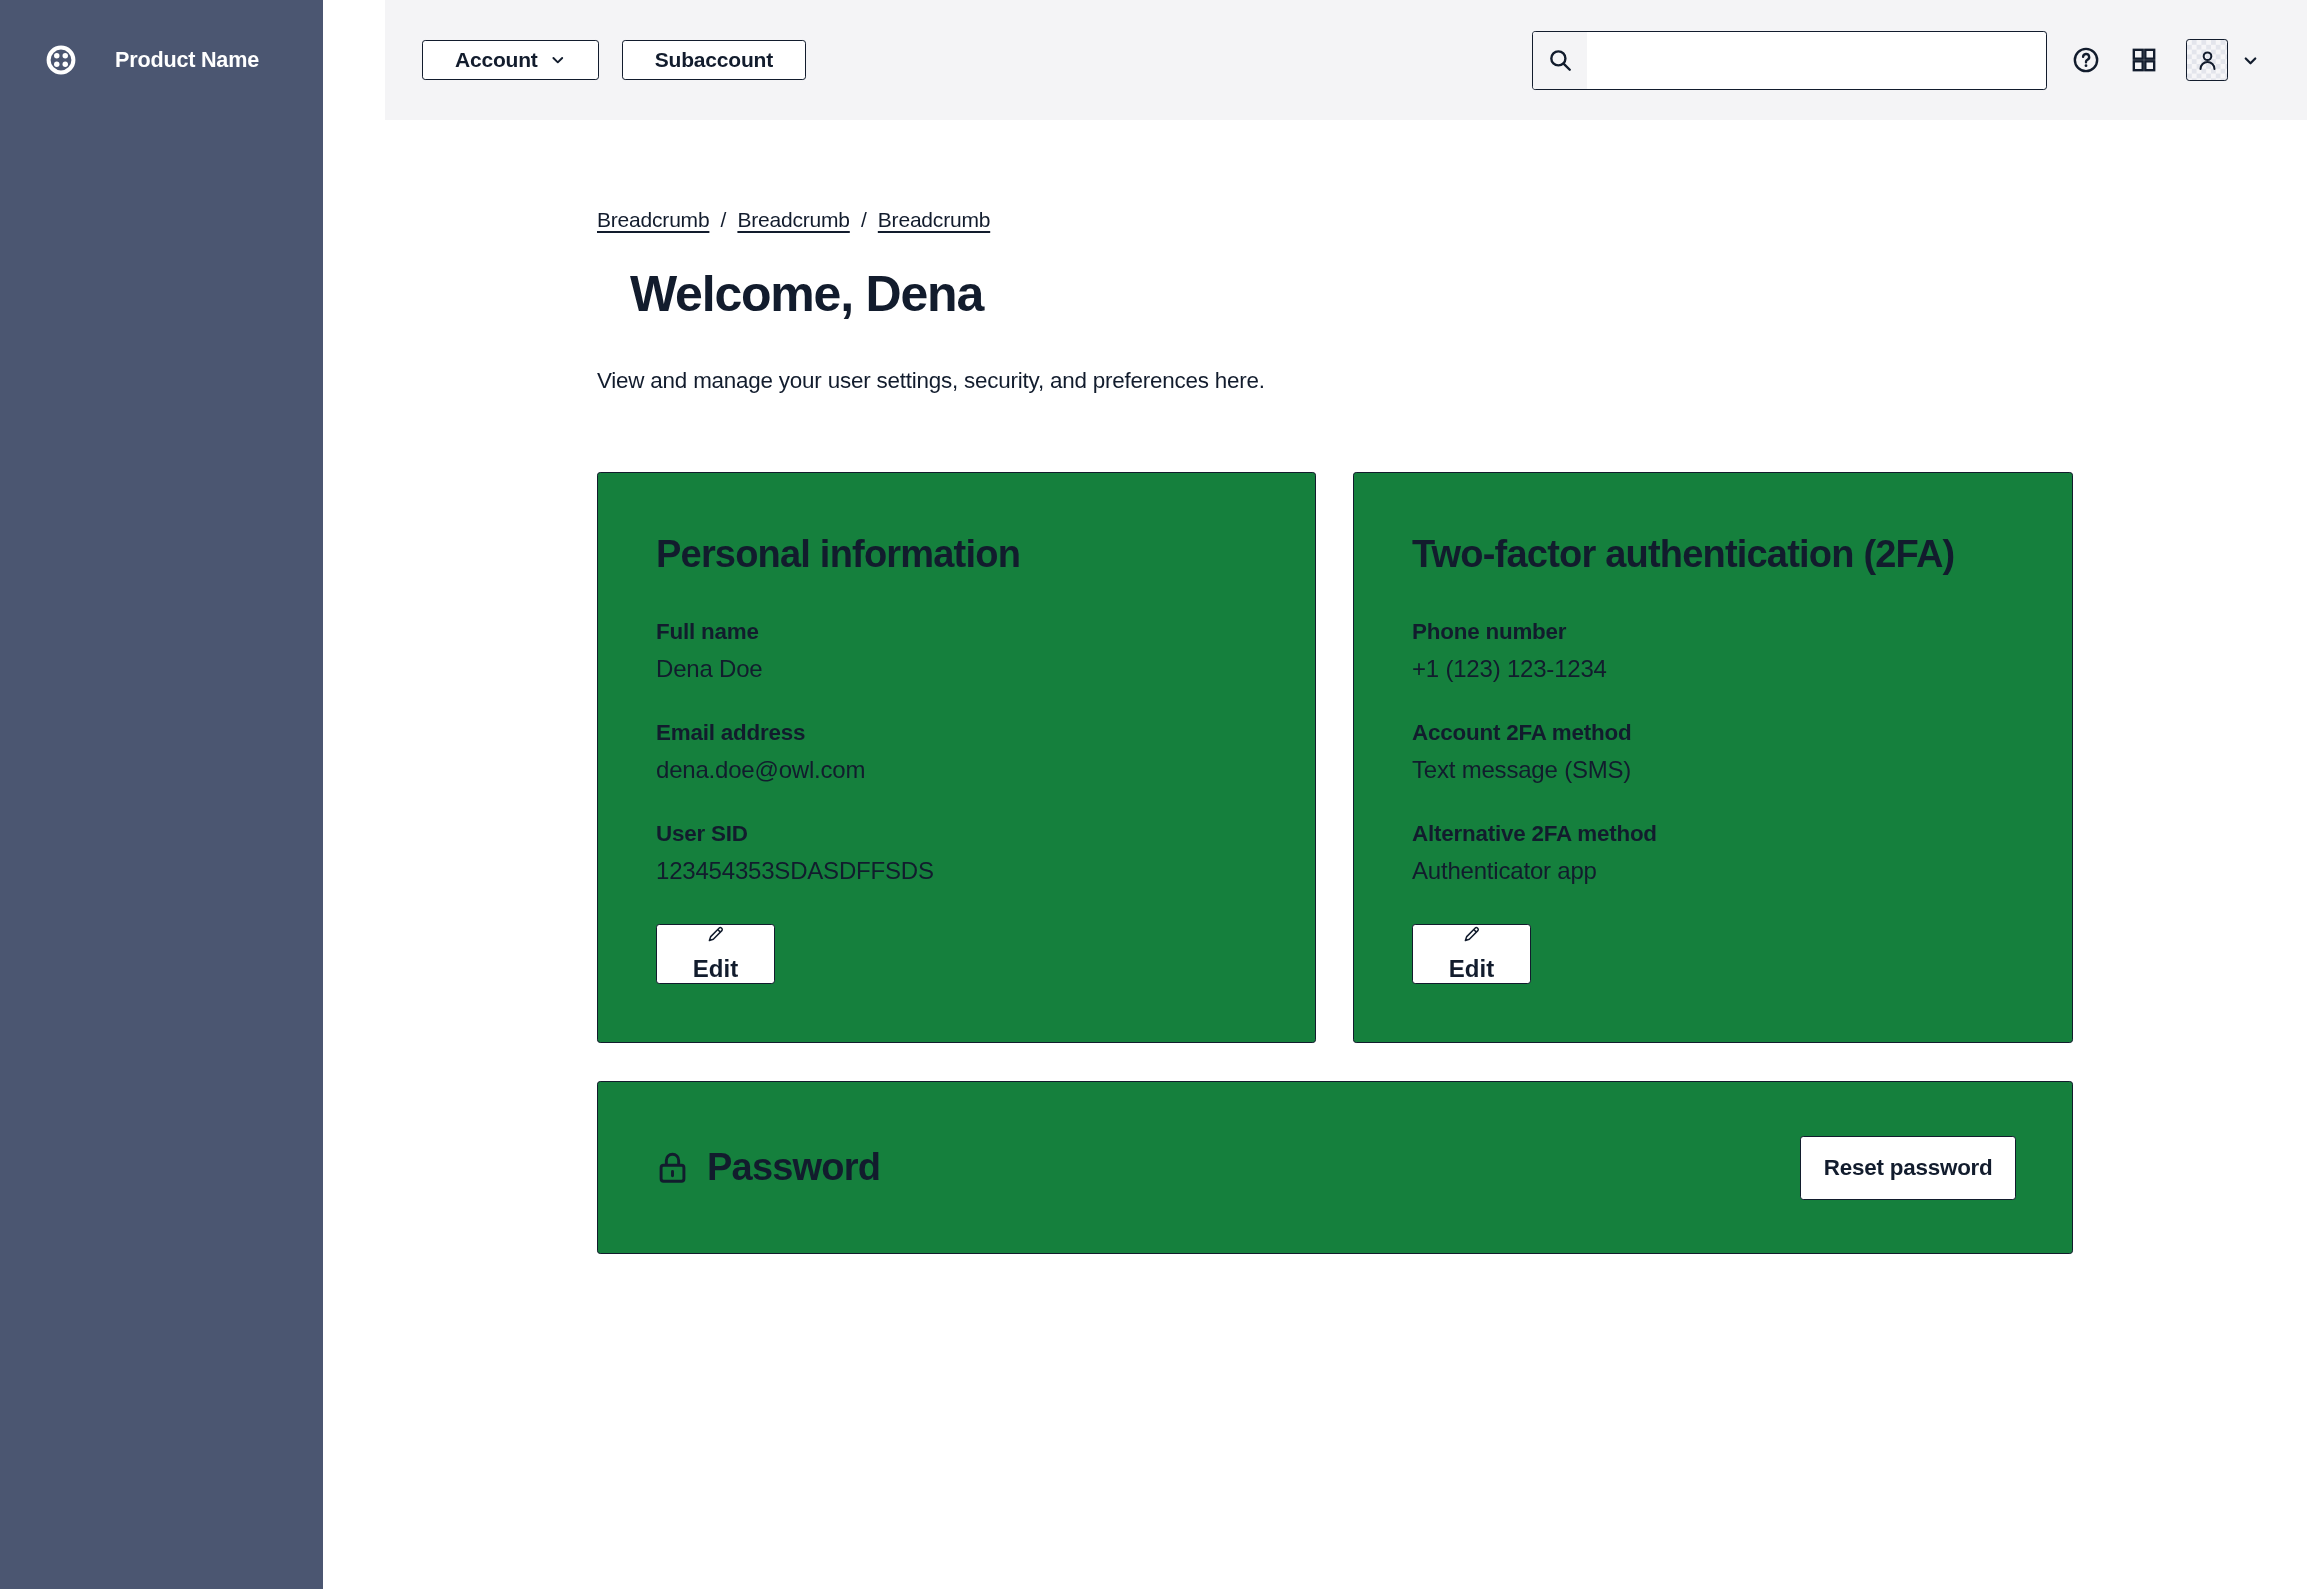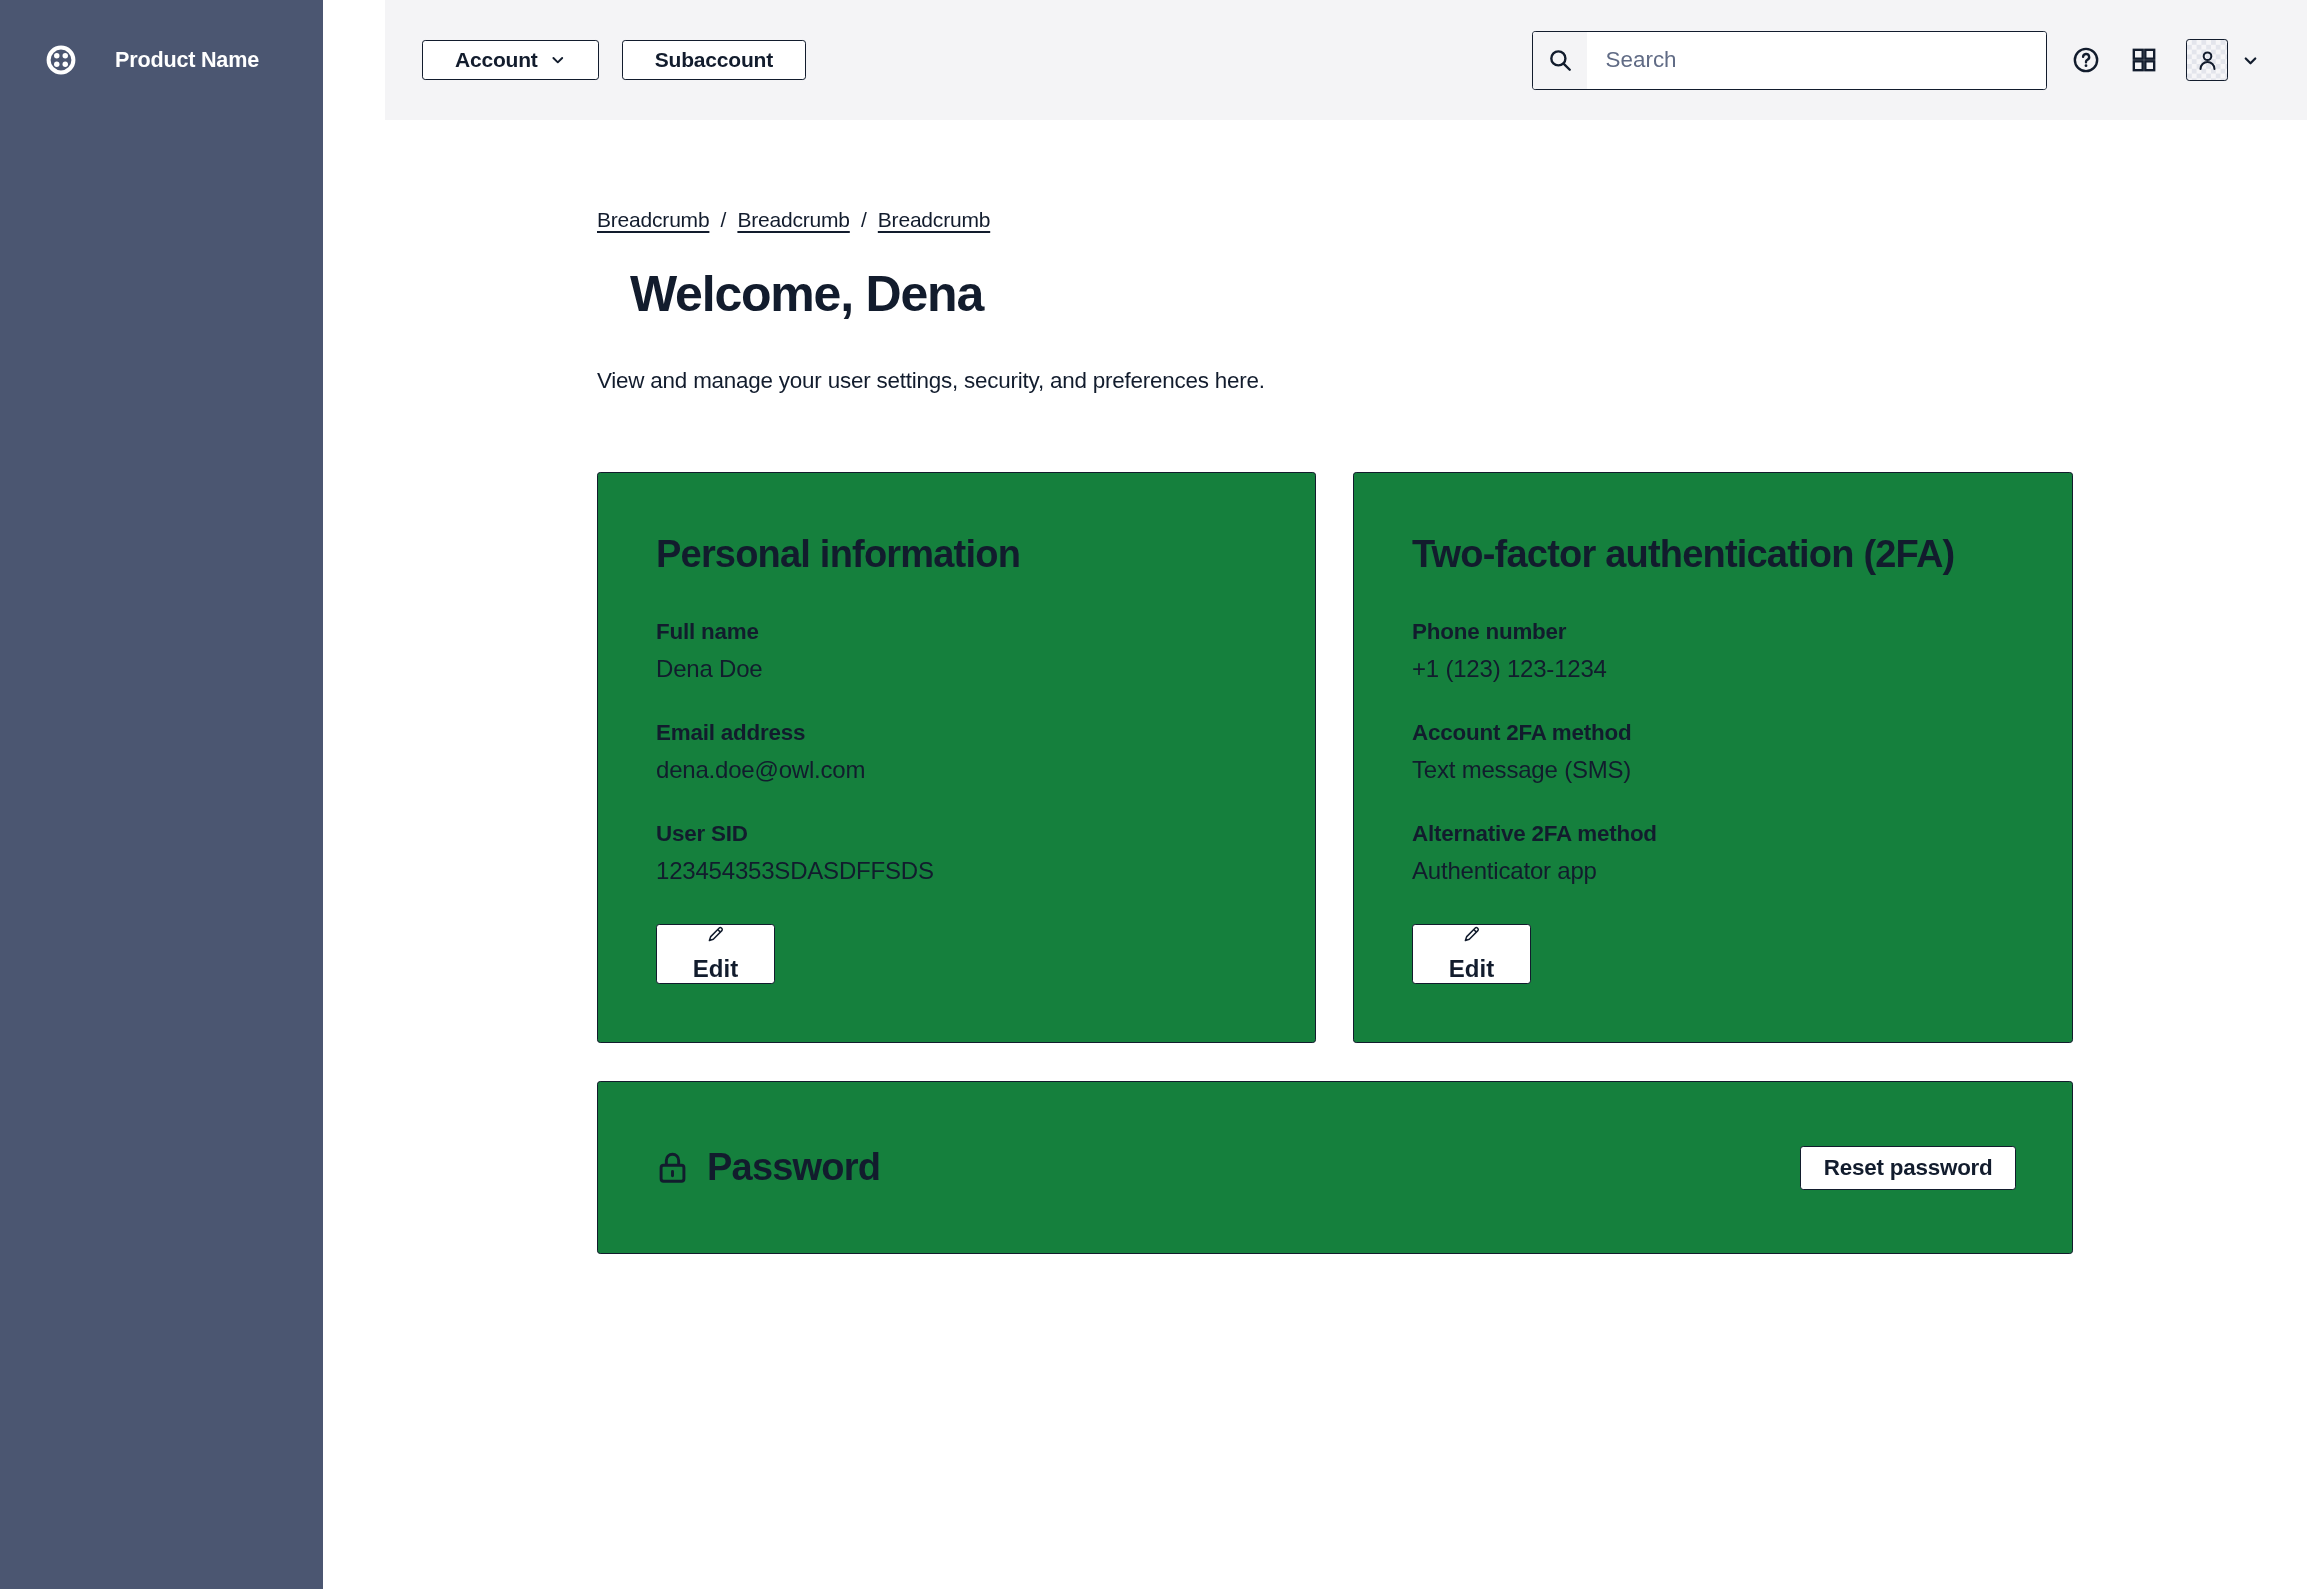--- a/index.html
+++ b/index.html
@@ -75,21 +75,21 @@
     border-radius:3.2px; display:inline-flex; align-items:center; justify-content:center;
     gap:11.2px; font-family:inherit; font-size:24px; font-weight:700; color:#121C2D;
     cursor:pointer;flex-direction:column; }
   .edit-btn svg { width:27px; height:27px; }
 
   .password-card { margin-top:38px; height:173px; display:flex; align-items:center;
     justify-content:space-between; padding:0 56px; }
   .password-left { display:flex; align-items:center; gap:16px; }
   .password-left svg { width:37px; height:37px; }
   .password-title { font-size:38px; font-weight:700; letter-spacing:-0.8px; }
-  .reset-btn { min-width:189px; height:44px; background:#fff; border:1.6px solid #121C2D;
+  .reset-btn { min-width:189px; height:64px; background:#fff; border:1.6px solid #121C2D;
     border-radius:3.2px; font-family:inherit; font-size:22.4px; font-weight:700;
     color:#121C2D; padding:0 22.4px; cursor:pointer; letter-spacing:-0.2px; }
 </style>
 </head>
 <body>
 
 <aside class="sidebar">
   <div class="sidebar-header">
     <svg class="logo-svg" viewBox="0 0 40 40">
       <circle cx="20" cy="20" r="15.5" fill="none" stroke="#fff" stroke-width="5"></circle>
@@ -113,21 +113,20 @@
     <span>Subaccount</span>
   </button>
 
   <div class="searchbox">
     <span class="search-iconseg">
       <svg viewBox="0 0 24 24">
         <circle cx="10.5" cy="10.5" r="6.5" fill="none" stroke="#121C2D" stroke-width="2.2"></circle>
         <line x1="15.3" y1="15.3" x2="21" y2="21" stroke="#121C2D" stroke-width="2.2" stroke-linecap="round"></line>
       </svg>
     </span>
-    <input type="text" placeholder="Search" style="">
   </div>
 
   <button class="icon-btn help-btn">
     <svg viewBox="0 0 24 24">
       <circle cx="12" cy="12" r="10.3" fill="none" stroke="#121C2D" stroke-width="2.2"></circle>
       <path d="M9.3 9.1a2.8 2.8 0 1 1 3.9 2.7c-.9.4-1.2.9-1.2 1.8v.5" fill="none" stroke="#121C2D" stroke-width="2.2" stroke-linecap="round"></path>
       <circle cx="12" cy="17.2" r="1.3" fill="#121C2D"></circle>
     </svg>
   </button>
   <button class="icon-btn grid-btn">

